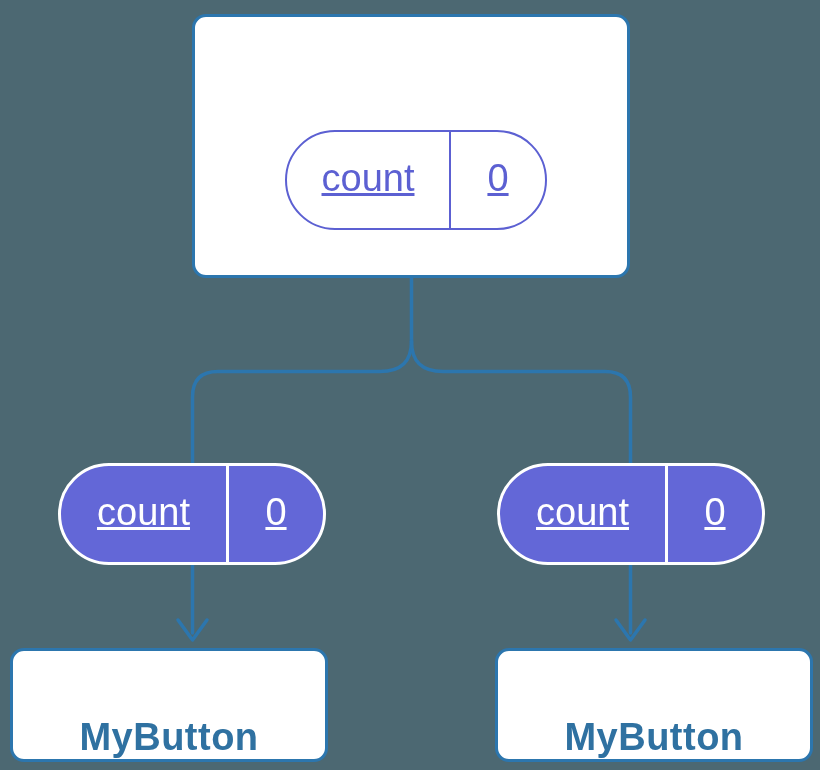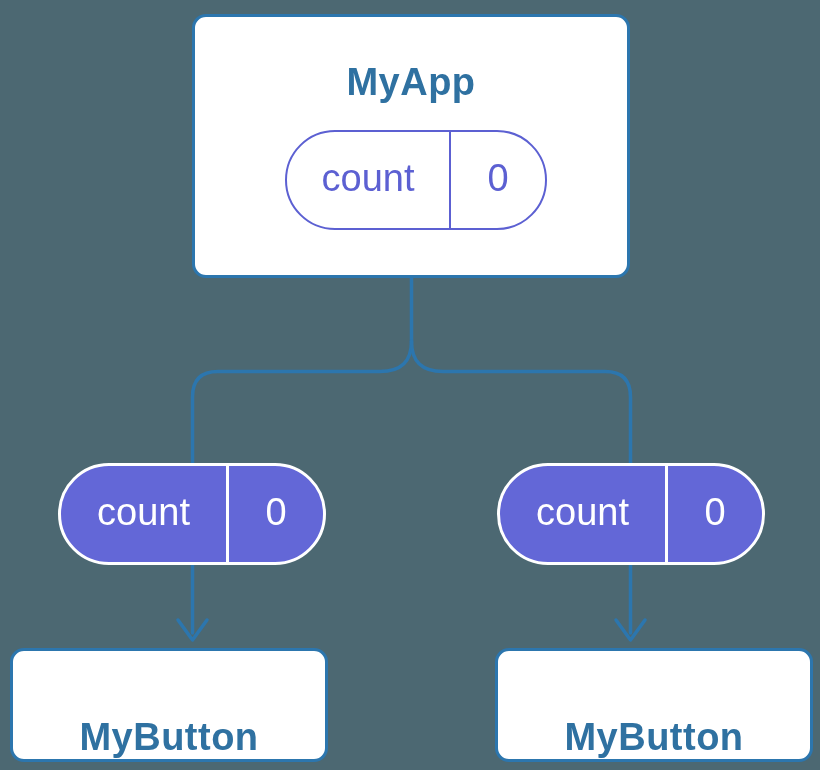--- a/index.html
+++ b/index.html
@@ -39,20 +39,21 @@
 
   .btn-node{display:flex;align-items:flex-end;justify-content:center;}
   #node-mybutton-left{left:10px;top:648px;width:318px;height:114px;}
   #node-mybutton-right{left:495px;top:648px;width:318px;height:114px;}
 
   .pill{
     position:absolute;box-sizing:border-box;
     display:flex;overflow:hidden;
     border-radius:52px;
     font-size:38px;
+    text-decoration:underline;
   }
   .pill-name{flex:1;display:flex;align-items:center;justify-content:center;padding-bottom:3px;}
   .pill-value{width:94px;display:flex;align-items:center;justify-content:center;padding-bottom:3px;}
 
   .pill-outline{
     left:90px;top:113px;width:262px;height:100px;
     background:#fff;
     border:2.5px solid var(--pill-outline);
     color:var(--pill-outline);
   }
@@ -75,21 +76,20 @@
 
   <svg class="wires" viewBox="0 0 820 770">
     <path class="wire" d="M411.5 277 V341"></path>
     <path class="wire" d="M411.5 341 C411.5 362 401 371.5 380 371.5 H218 Q192.5 371.5 192.5 397 V633"></path>
     <path class="wire" d="M411.5 341 C411.5 362 422 371.5 443 371.5 H605 Q630.5 371.5 630.5 397 V633"></path>
     <path class="wire" d="M178 620 L192.5 640 L207 620"></path>
     <path class="wire" d="M616 620 L630.5 640 L645 620"></path>
   </svg>
 
   <div class="node" id="node-myapp">
-    <div class="node-title">MyApp</div>
     <div class="pill pill-outline">
       <div class="pill-name">count</div>
       <div class="pill-value">0</div>
     </div>
   </div>
 
   <div class="pill pill-filled" id="pill-left">
     <div class="pill-name">count</div>
     <div class="pill-value">0</div>
   </div>

